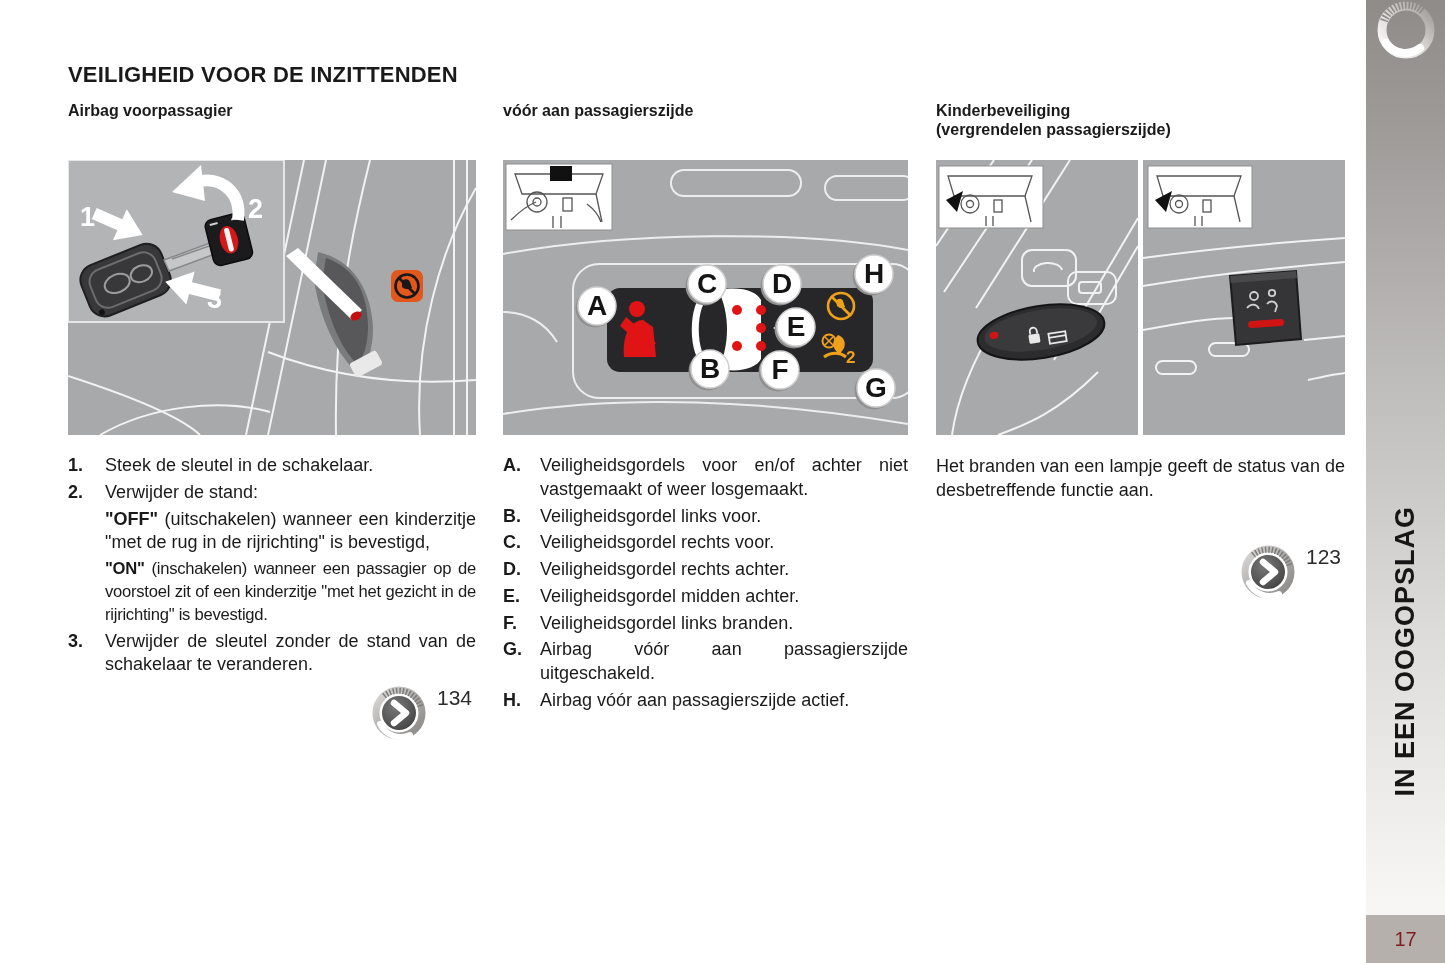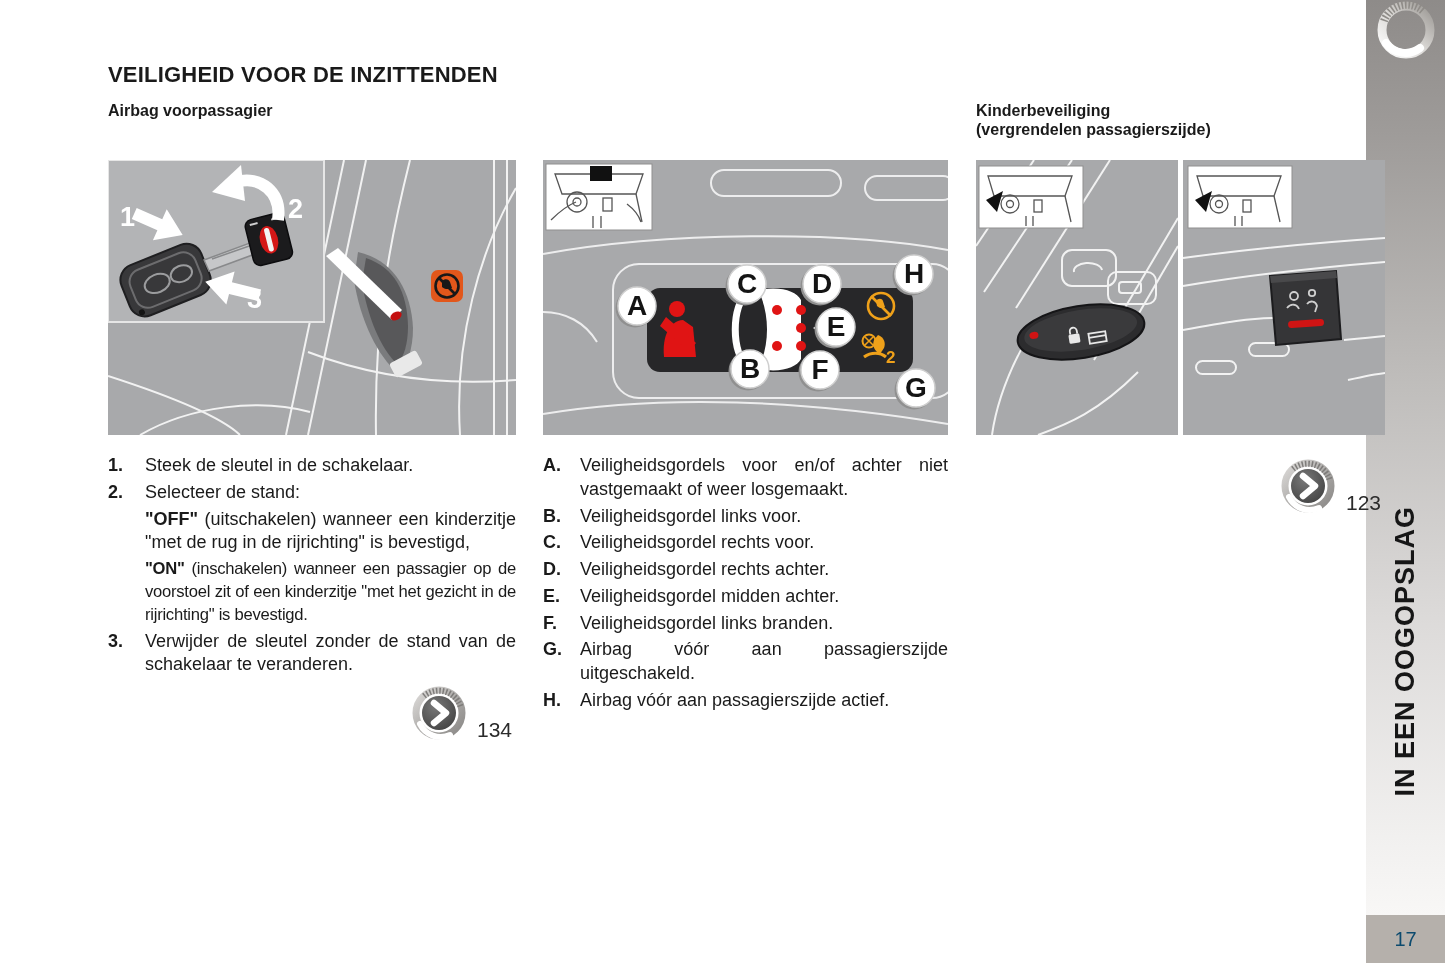--- a/index.html
+++ b/index.html
@@ -16,41 +16,41 @@
   }
   .knob{position:absolute;top:1px;left:50%;transform:translateX(-50%);}
   .tab-label-wrap{position:absolute;bottom:166px;left:0;width:100%;display:flex;justify-content:center;}
   .tab-label{
     writing-mode:vertical-rl;transform:rotate(180deg);
     font-size:27px;font-weight:bold;letter-spacing:1px;color:#161616;white-space:nowrap;
   }
   .sidebar-footer{
     position:absolute;bottom:0;left:0;width:100%;height:48px;background:#b5b0ab;
     display:flex;align-items:center;justify-content:center;
-    font-size:20px;color:#0c4a6e;
+    font-size:20px;color:#7f1d1d;
   }
   
-  .main{position:absolute;left:68px;top:0;width:1277px;margin-left:40px;}
+  .main{position:absolute;left:68px;top:0;width:1277px;}
   .page-title{margin:62px 0 0 0;font-size:22px;font-weight:bold;letter-spacing:.2px;}
   .columns{display:flex;margin-top:14px;}
   .col{display:flex;flex-direction:column;}
   .col-1{width:408px;margin-right:27px;}
   .col-2{width:405px;margin-right:28px;}
   .col-3{width:409px;}
   .col-heading{font-size:16px;font-weight:bold;line-height:1.16;margin:0;height:58px;}
   .col-heading span{display:block;}
   .illus{width:100%;height:275px;display:block;}
   .list{margin-top:19px;}
   .li{display:flex;font-size:18px;line-height:1.32;margin-bottom:3px;}
   .li .m{flex:none;width:37px;font-weight:bold;}
   .li .t{flex:1;text-align:justify;}
   .li .b{font-weight:bold;}
   .cond .t{font-size:16.6px;letter-spacing:-0.25px;line-height:1.38;}
   .para{font-size:18px;line-height:1.32;text-align:justify;margin-top:20px;}
-  .ref-row{display:flex;justify-content:flex-end;align-items:flex-end;gap:11px;padding-right:4px;}
+  .ref-row{display:flex;justify-content:flex-end;align-items:flex-start;gap:11px;padding-right:4px;}
   .ref-row .ref-num{font-size:21px;color:#2b2b2b;}
   .mt1{margin-top:6px;}.mt2{margin-top:34px;}.mt3{margin-top:24px;}
   svg text{font-family:"Liberation Sans",sans-serif;}
   .hiddendefs{position:absolute;width:0;height:0;}
 </style>
 </head>
 <body>
 
 <svg class="hiddendefs" aria-hidden="true">
   <defs>
@@ -156,21 +156,21 @@
         </g>
       </svg>
 
       <div class="list">
         <div class="li">
           <span class="m">1.</span>
           <span class="t">Steek de sleutel in de schakelaar.</span>
         </div>
         <div class="li">
           <span class="m">2.</span>
-          <span class="t">Selecteer de stand:</span>
+          <span class="t">Verwijder de stand:</span>
         </div>
         <div class="li">
           <span class="m"></span>
           <span class="t"><span class="b">"OFF"</span><span> (uitschakelen) wanneer een kinderzitje "met de rug in de rijrichting" is bevestigd,</span></span>
         </div>
         <div class="li cond">
           <span class="m"></span>
           <span class="t"><span class="b">"ON"</span><span> (inschakelen) wanneer een passagier op de voorstoel zit of een kinderzitje "met het gezicht in de rijrichting" is bevestigd.</span></span>
         </div>
         <div class="li">
@@ -186,20 +186,21 @@
           <path d="M8,38 A23,23 0 0 0 38,49" fill="none" stroke="#ffffff" stroke-width="6" stroke-linecap="round"></path>
           <circle cx="27" cy="27" r="17" fill="url(#refInner)"></circle>
           <path d="M22,17 L34,27 L22,37" stroke="#ffffff" stroke-width="6.5" fill="none" stroke-linecap="round" stroke-linejoin="round"></path>
         </svg>
         <span class="ref-num">134</span>
       </div>
     </section>
 
     <section class="col col-2">
       <h2 class="col-heading">
+        <span>vóór aan passagierszijde</span>
       </h2>
 
       <svg class="illus" viewBox="0 0 405 275">
         <rect width="405" height="275" fill="#a8a9ab"></rect>
         <g stroke="#ffffff" stroke-width="2" fill="none" opacity="0.8">
           <rect x="168" y="10" width="130" height="26" rx="13"></rect>
           <rect x="322" y="16" width="90" height="24" rx="12"></rect>
           <path d="M0,94 C120,72 300,70 405,90"></path>
           <rect x="70" y="104" width="345" height="134" rx="26"></rect>
           <path d="M0,152 C22,152 42,162 54,182"></path>
@@ -401,20 +402,21 @@
             <circle cx="243" cy="44" r="9"></circle>
             <circle cx="243" cy="44" r="3.5"></circle>
             <path d="M298,36 L304,62"></path>
             <rect x="267" y="40" width="8" height="12"></rect>
             <path d="M259,56 L259,66 M266,56 L266,66"></path>
           </g>
           <polygon points="219,40 236,31 230,52" fill="#111111"></polygon>
         </g>
       </svg>
 
+      <p class="para">Het branden van een lampje geeft de status van de desbetreffende functie aan.</p>
 
       <div class="ref-row mt3">
         <svg width="54" height="56" viewBox="0 0 54 56">
           <circle cx="27" cy="27" r="23" fill="none" stroke="url(#refRing)" stroke-width="7"></circle>
           <path d="M12,10 A23,23 0 0 1 49,22" fill="none" stroke="#7e7c7a" stroke-width="6" stroke-dasharray="1.5,1.8"></path>
           <path d="M8,38 A23,23 0 0 0 38,49" fill="none" stroke="#ffffff" stroke-width="6" stroke-linecap="round"></path>
           <circle cx="27" cy="27" r="17" fill="url(#refInner)"></circle>
           <path d="M22,17 L34,27 L22,37" stroke="#ffffff" stroke-width="6.5" fill="none" stroke-linecap="round" stroke-linejoin="round"></path>
         </svg>
         <span class="ref-num">123</span>

